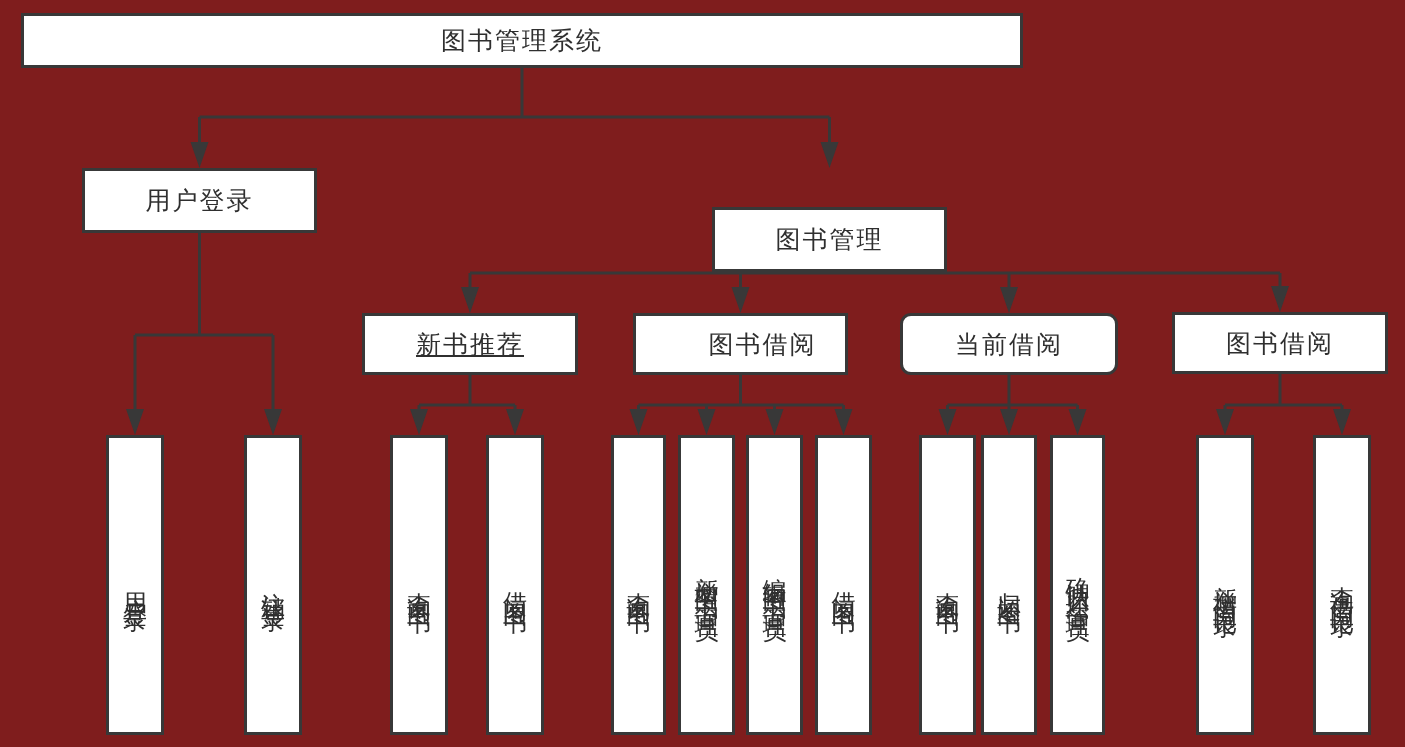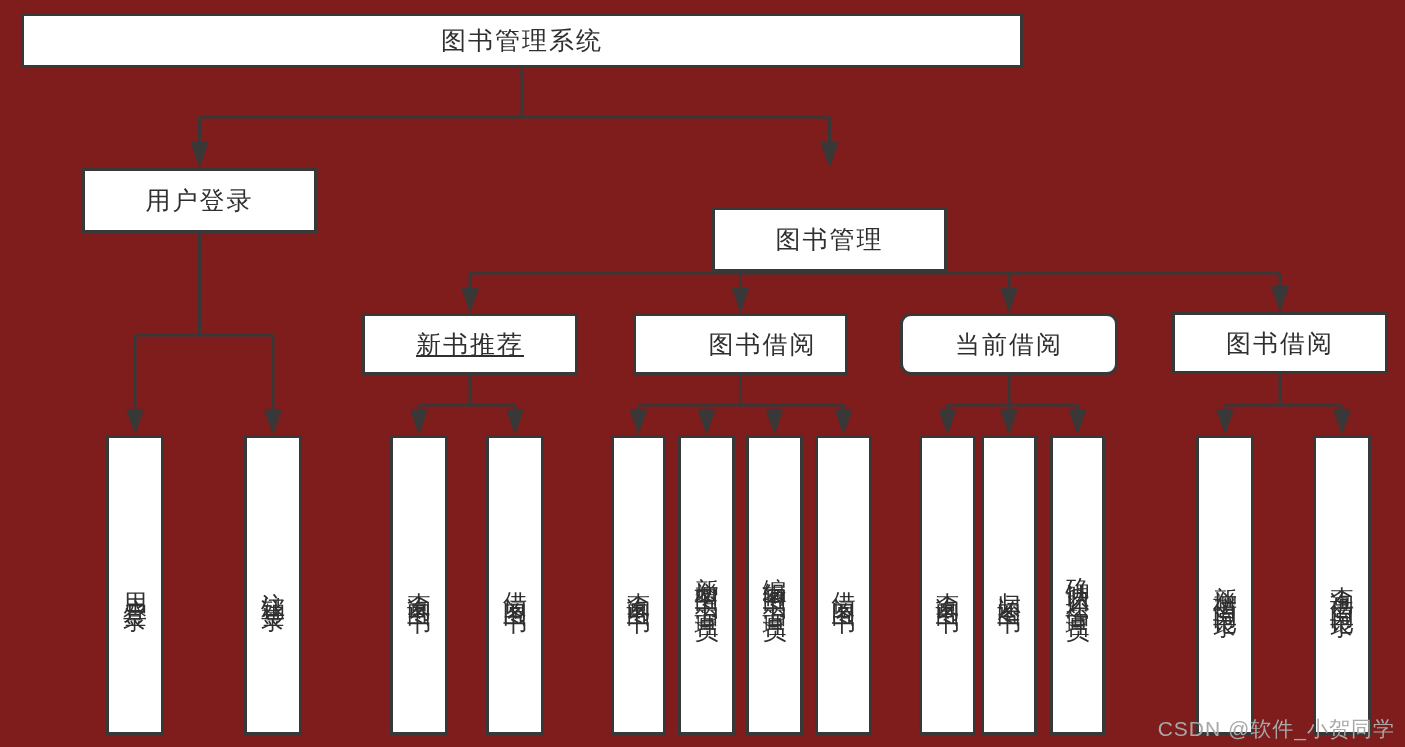--- a/index.html
+++ b/index.html
@@ -118,14 +118,13 @@
       <div class="node vertical" style="left: 746px; top: 435px; width: 57px; height: 300px;">编辑图书（管理员）</div>
       <div class="node vertical" style="left: 815px; top: 435px; width: 57px; height: 300px;">借阅图书</div>
       <div class="node" style="left: 900px; top: 313px; width: 218px; height: 62px; border-radius: 11px;">当前借阅</div>
       <div class="node vertical" style="left: 919px; top: 435px; width: 57px; height: 300px;">查询图书</div>
       <div class="node vertical" style="left: 981px; top: 435px; width: 56px; height: 300px;">归还图书</div>
       <div class="node vertical" style="left: 1050px; top: 435px; width: 55px; height: 300px;">确认归还（管理员）</div>
       <div class="node" style="left: 1172px; top: 312px; width: 216px; height: 62px;">图书借阅</div>
       <div class="node vertical" style="left: 1196px; top: 435px; width: 58px; height: 300px;">新增借阅记录</div>
       <div class="node vertical" style="left: 1313px; top: 435px; width: 58px; height: 300px;">查询借阅记录</div>
     </div>
-  <div class="watermark">CSDN @软件_小贺同学</div>
 </div>
 
 </body></html>

